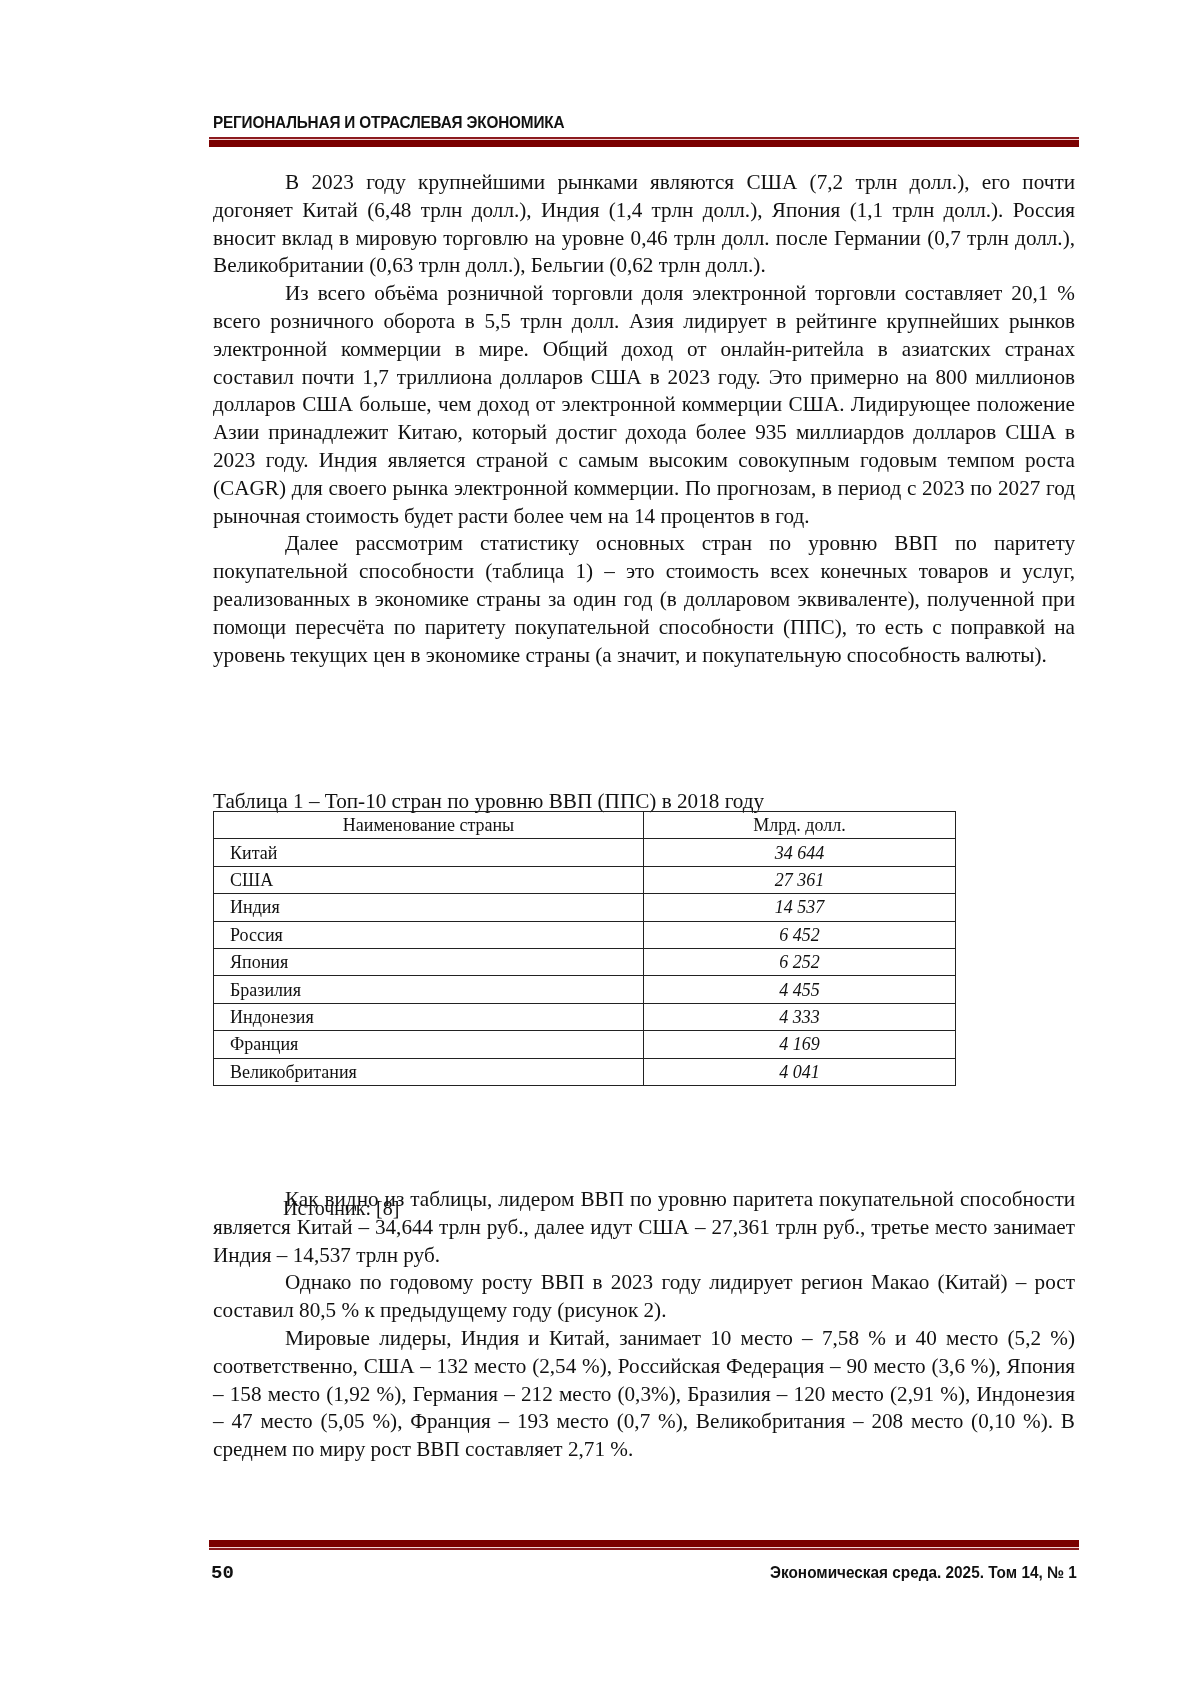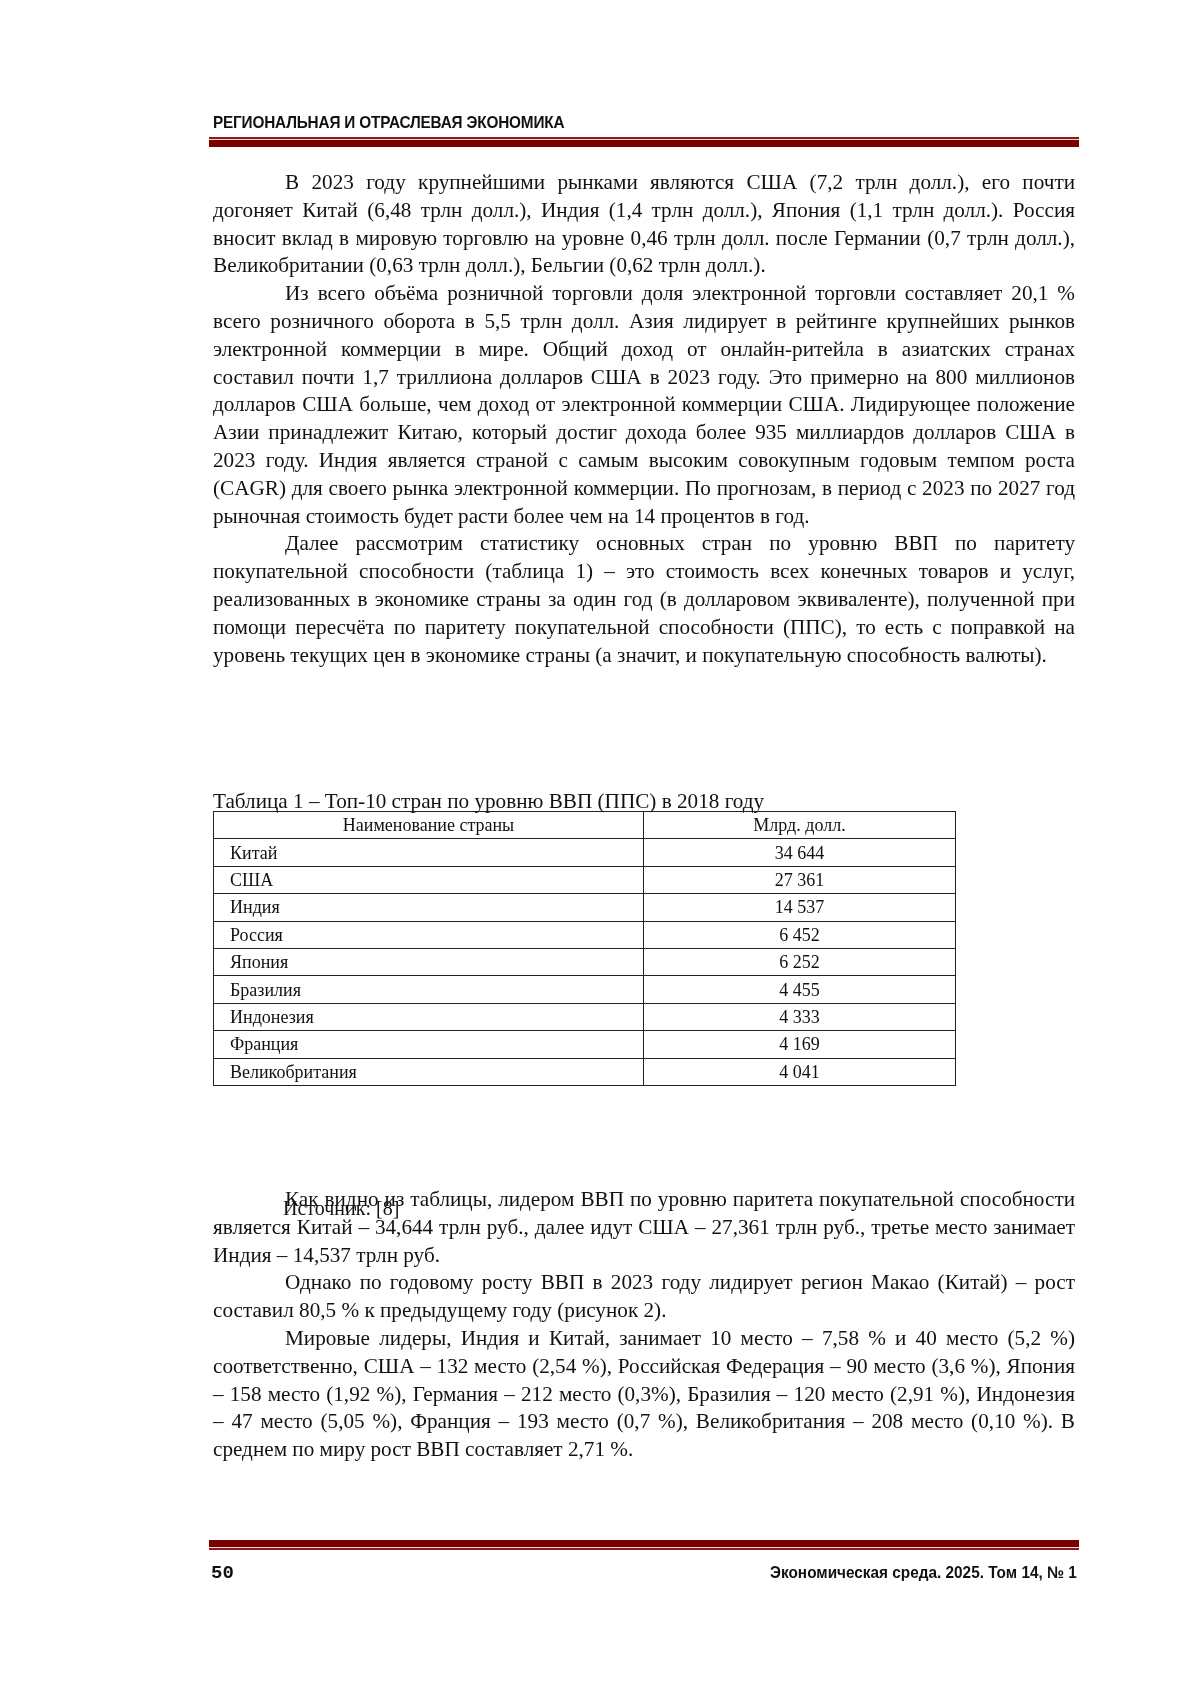--- a/index.html
+++ b/index.html
@@ -36,21 +36,21 @@
       position: absolute; left: 173px; top: 811px; width: 743px;
       border-collapse: collapse;
       font-family: "Liberation Serif", serif; font-size: 18px;
     }
     table.data-table th, table.data-table td {
       border: 1.5px solid #222; height: 27.4px; padding: 0 16px; line-height: 26px;
       font-weight: normal; box-sizing: border-box;
     }
     table.data-table th { text-align: center; }
     table.data-table td.country { text-align: left; width: 430px; }
-    table.data-table td.value { text-align: center; }
+    table.data-table td.value { text-align: center; font-style: italic; }
     .source-note {
       position: absolute; left: 243px; top: 1197px;
       font-family: "Liberation Serif", serif; font-size: 20px; line-height: 22px;
     }
 
     .page-number {
       position: absolute; left: 171px; top: 1562px;
       font-family: Liberation Mono, monospace; font-weight: bold; font-size: 19px;
     }
     .journal-info {

